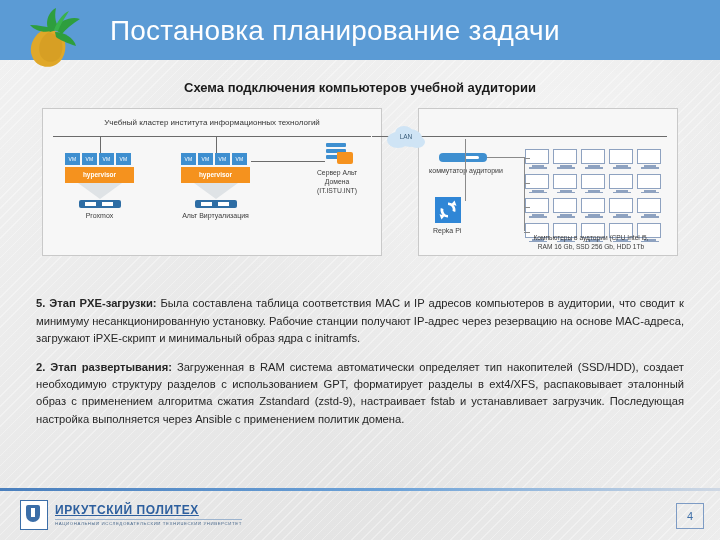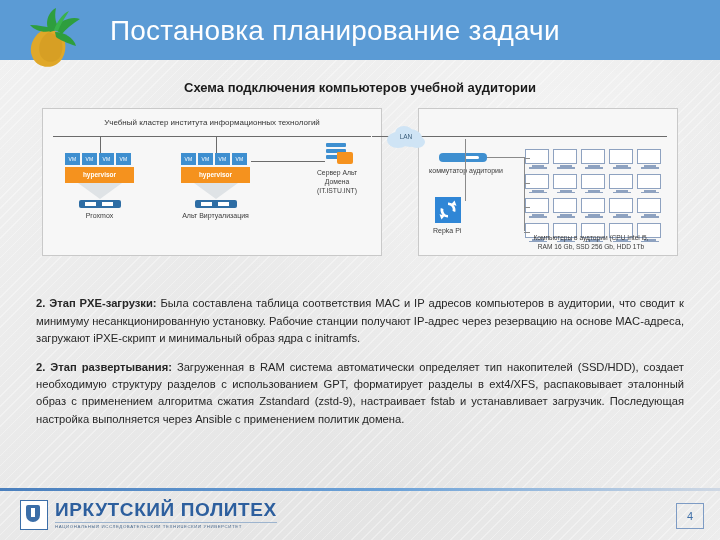--- a/index.html
+++ b/index.html
@@ -359,24 +359,25 @@
   }
   .shield-inner::after {
     content: "";
     position: absolute;
     left: 5px; top: 3px;
     width: 4px; height: 9px;
     background: #ffffff;
   }
   .footer-names { line-height: 1; }
   .footer-main {
-    font-size: 19px;
+    font-size: 12px;
     font-weight: bold;
     color: #2d5f9e;
     letter-spacing: 0.6px;
+    text-decoration: underline;
   }
   .footer-sub {
     margin-top: 3px;
     font-size: 4.4px;
     color: #4b6a8d;
     letter-spacing: 0.55px;
     border-top: 1px solid #9db4ce;
     padding-top: 2px;
   }
   .page-badge {
@@ -606,21 +607,21 @@
       </div>
 
       <div class="pc-caption">
         <div>Компьютеры в аудтории (CPU Intel i5,</div>
         <div>RAM 16 Gb, SSD 256 Gb, HDD 1Tb</div>
       </div>
     </div>
   </div>
 
   <div class="body-block">
-    <p class="para"><b>2. Этап PXE-загрузки:</b><span> Была составлена таблица соответствия MAC и IP адресов компьютеров в аудитории, что сводит к минимуму несанкционированную установку. Рабочие станции получают IP-адрес через резервацию на основе MAC-адреса, загружают iPXE-скрипт и минимальный образ ядра с initramfs.</span></p>
+    <p class="para"><b>5. Этап PXE-загрузки:</b><span> Была составлена таблица соответствия MAC и IP адресов компьютеров в аудитории, что сводит к минимуму несанкционированную установку. Рабочие станции получают IP-адрес через резервацию на основе MAC-адреса, загружают iPXE-скрипт и минимальный образ ядра с initramfs.</span></p>
     <p class="para"><b>2. Этап развертывания:</b><span> Загруженная в RAM система автоматически определяет тип накопителей (SSD/HDD), создает необходимую структуру разделов с использованием GPT, форматирует разделы в ext4/XFS, распаковывает эталонный образ с применением алгоритма сжатия Zstandard (zstd-9), настраивает fstab и устанавливает загрузчик. Последующая настройка выполняется через Ansible с применением политик домена.</span></p>
   </div>
 
   <div class="footer-rule"></div>
   <div class="footer-logo">
     <div class="shield">
         <div class="shield-inner"></div>
       </div>
     <div class="footer-names">
       <div class="footer-main">ИРКУТСКИЙ ПОЛИТЕХ</div>

